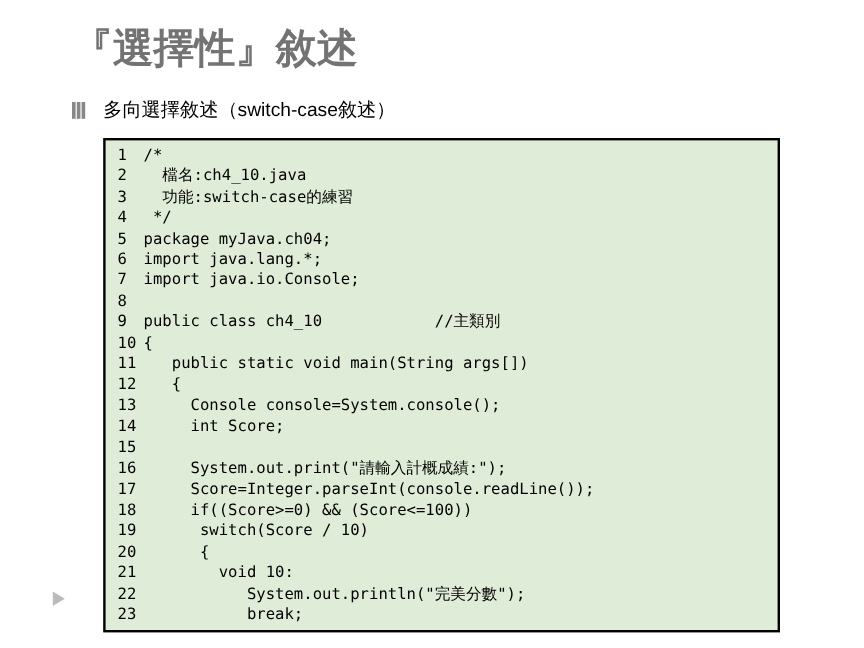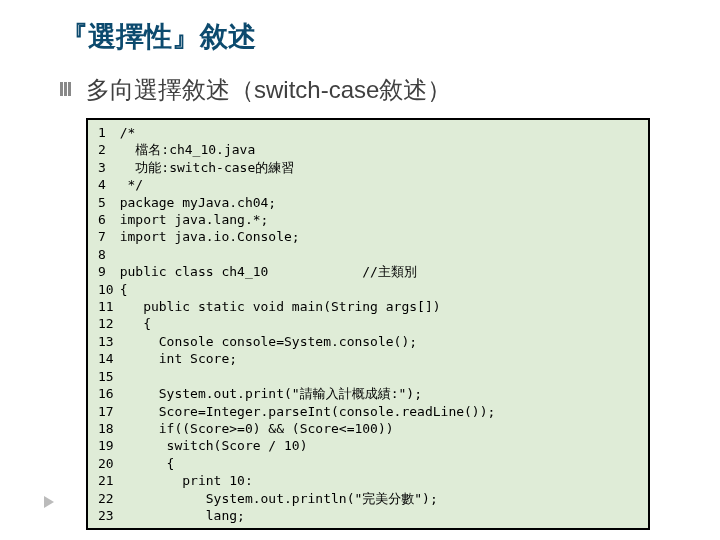--- a/index.html
+++ b/index.html
@@ -9,22 +9,22 @@
     height: 540px;
     background: #ffffff;
     font-family: "Microsoft JhengHei", "PMingLiU", sans-serif;
     overflow: hidden;
   }
   .slide {
     padding: 18px 40px 0 60px;
     position: relative;
   }
   .title {
-    font-size: 28px;
-    color: #0c4a6e;
+    font-size: 34px;
+    color: #737373;
     font-weight: bold;
     margin: 0 0 18px 0;
   }
   .sub-row {
     display: flex;
     align-items: center;
     margin-bottom: 12px;
   }
   .bullet {
     width: 16px;
@@ -35,22 +35,22 @@
   .bullet::before {
     content: "";
     display: block;
     width: 3px;
     height: 14px;
     background: #888;
     box-shadow: 4px 0 0 #888, 8px 0 0 #888;
     transform: skewX(-0deg);
   }
   .subtitle {
-    font-size: 24px;
-    color: #404040;
+    font-size: 16px;
+    color: #000000;
   }
   .codebox {
     margin-left: 26px;
     width: 560px;
     border: 2px solid #000;
     background: #dfecd7;
     display: flex;
     font-family: "MingLiU", "SimSun", monospace;
     font-size: 13px;
     line-height: 17.4px;
@@ -124,18 +124,18 @@
    public static void main(String args[])
    {
      Console console=System.console();
      int Score;
 
      System.out.print("請輸入計概成績:");
      Score=Integer.parseInt(console.readLine());
      if((Score&gt;=0) &amp;&amp; (Score&lt;=100))
 <b>      switch(Score / 10)</b>
 <b>      {</b>
-<b>        print 10:</b>
+<b>        void 10:</b>
 <b>           System.out.println("完美分數");</b>
-<b>           lang;</b></div>
+<b>           break;</b></div>
   </div>
   <div class="arrow"></div>
 </div>
 
 </body></html>

